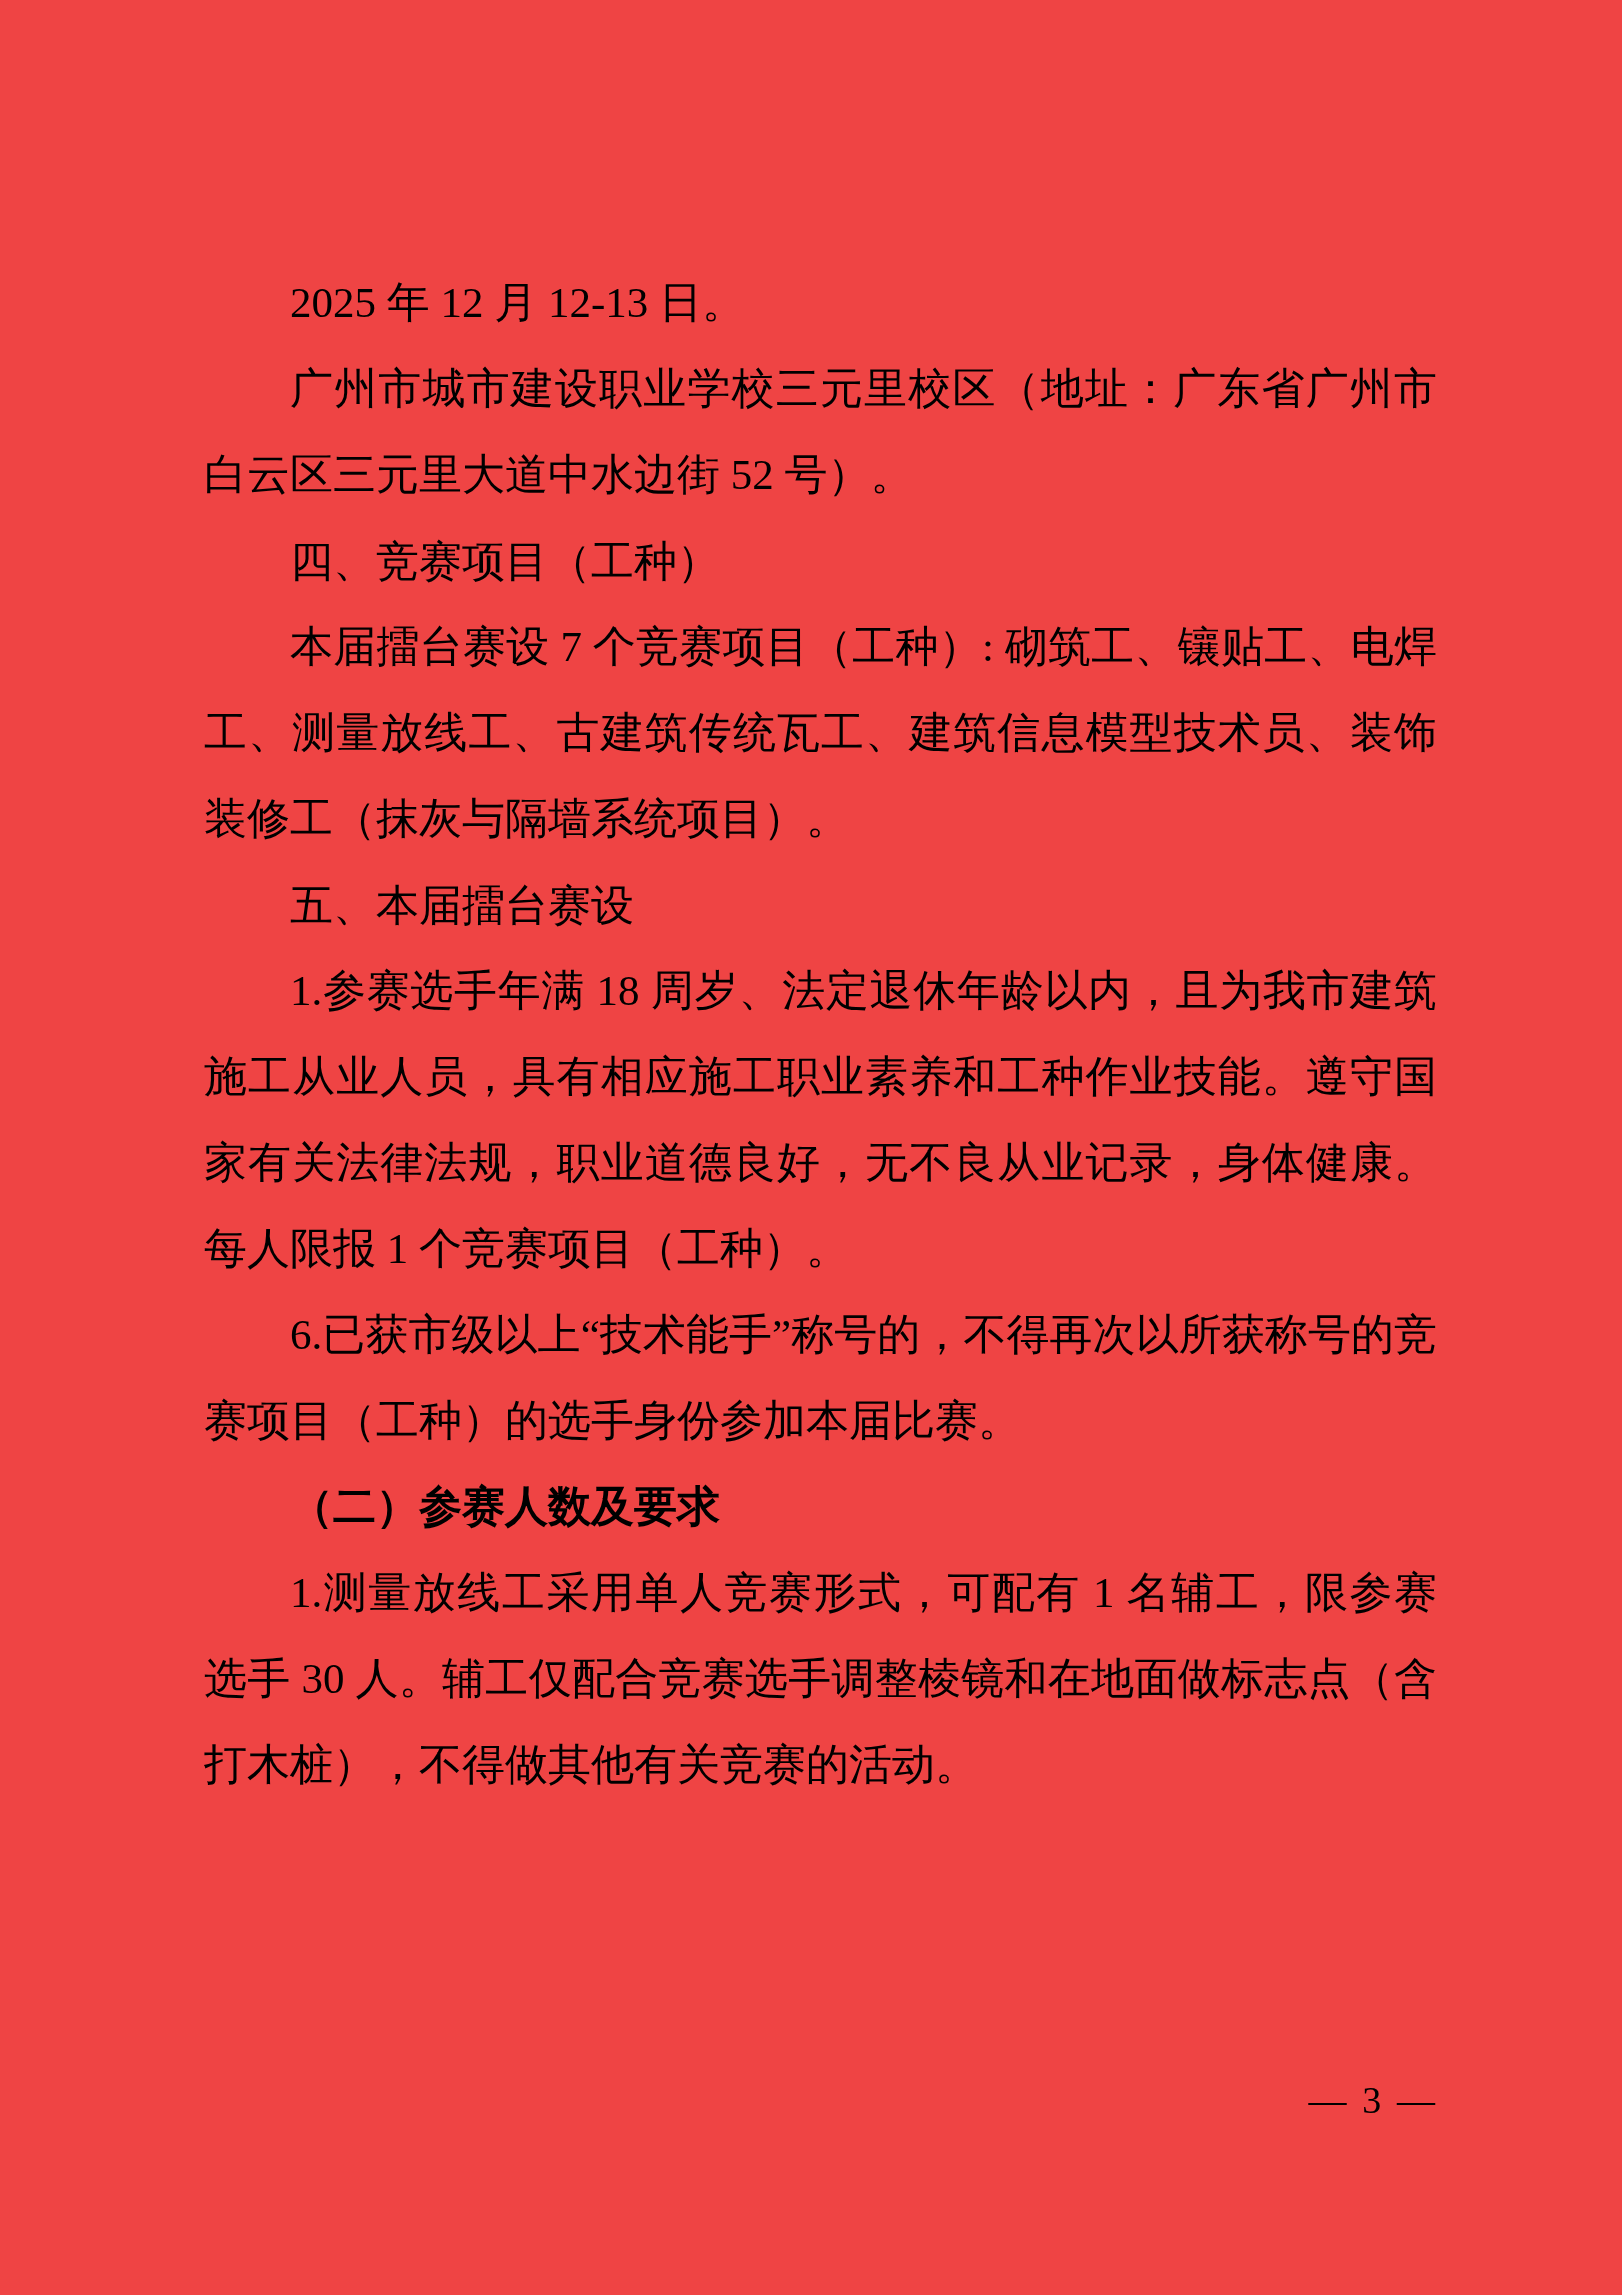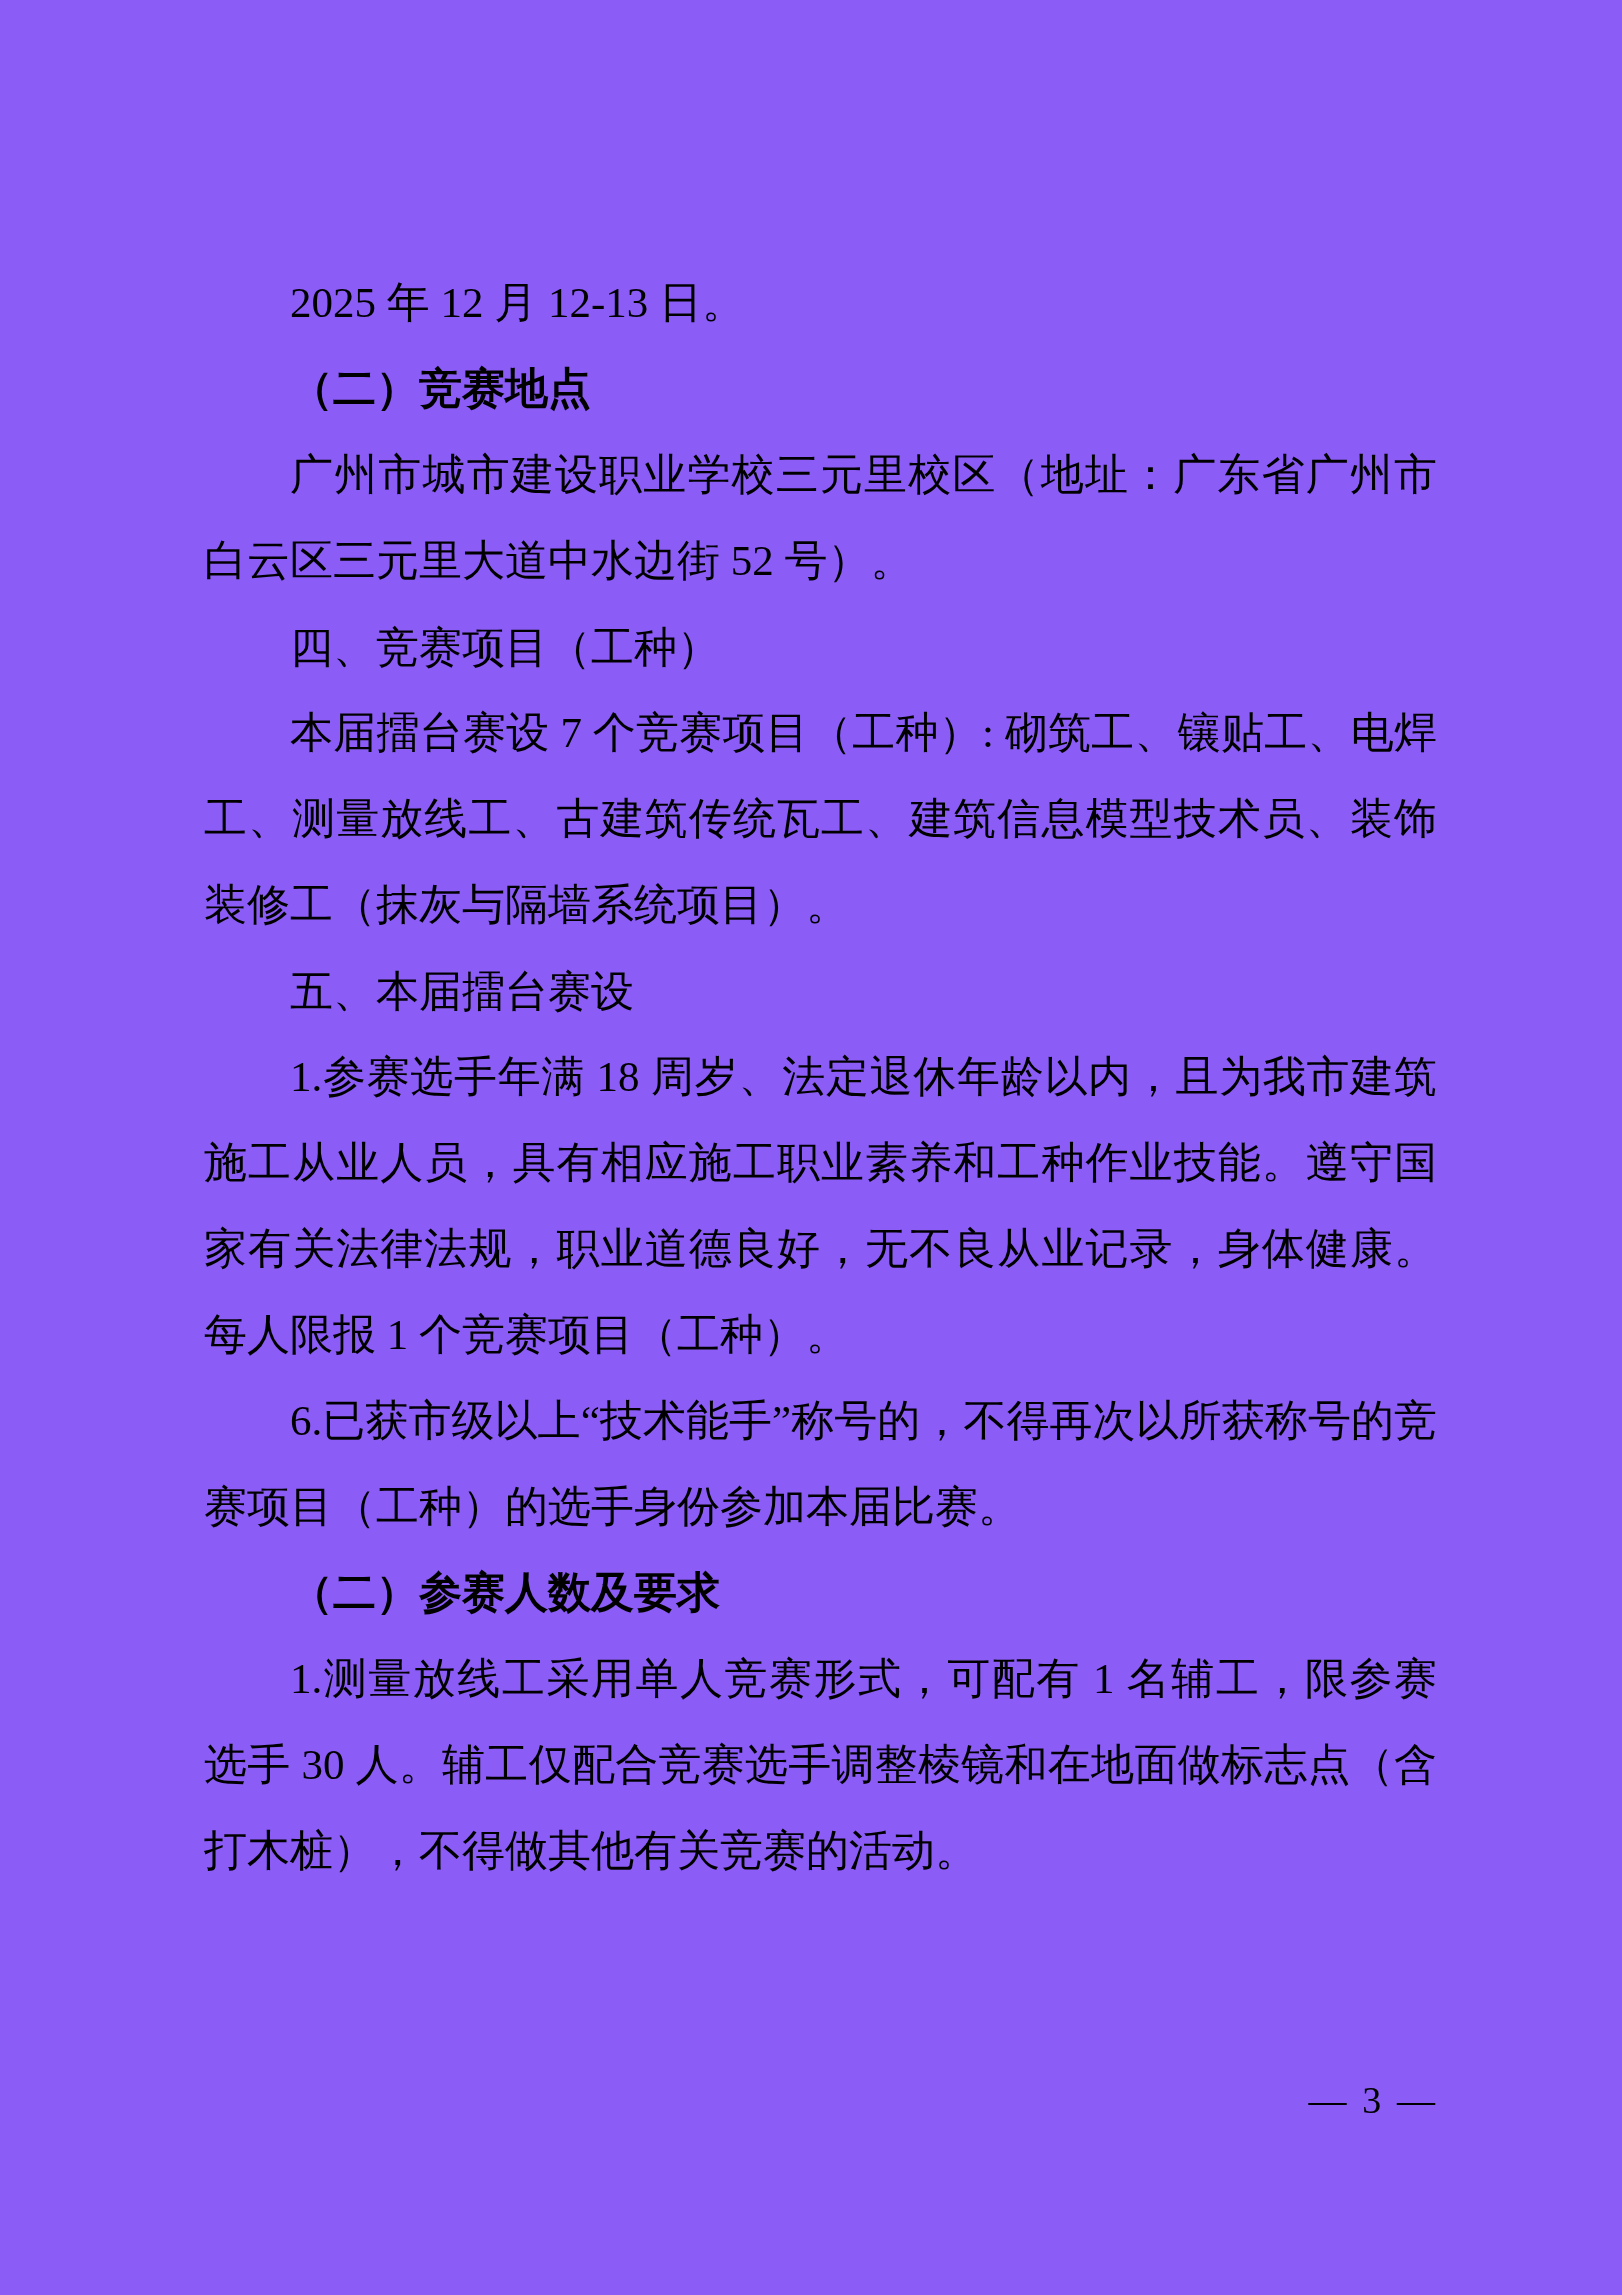--- a/index.html
+++ b/index.html
@@ -4,21 +4,21 @@
 <style>
   html, body {
     margin: 0;
     padding: 0;
     background: #ffffff;
   }
   .page {
     position: relative;
     width: 1622px;
     height: 2295px;
-    background: #8b5cf6;
+    background: #ef4444;
     overflow: hidden;
     color: #000000;
   }
   .content {
     position: absolute;
     left: 204px;
     top: 260px;
     width: 1233px;
   }
   .content p {
@@ -61,21 +61,20 @@
     letter-spacing: 3.1px;
     white-space: nowrap;
   }
 </style>
 </head>
 <body>
 
 <div class="page">
   <div class="content">
     <p class="body-para">2025 年 12 月 12-13 日。</p>
-    <p class="heading-kai">（二）竞赛地点</p>
     <p class="body-para">广州市城市建设职业学校三元里校区（地址：广东省广州市白云区三元里大道中水边街 52 号）。</p>
     <p class="heading-black">四、竞赛项目（工种）</p>
     <p class="body-para">本届擂台赛设 7 个竞赛项目（工种）: 砌筑工、镶贴工、电焊工、测量放线工、古建筑传统瓦工、建筑信息模型技术员、装饰装修工（抹灰与隔墙系统项目）。</p>
     <p class="heading-black">五、本届擂台赛设</p>
     <p class="body-para">1.参赛选手年满 18 周岁、法定退休年龄以内，且为我市建筑施工从业人员，具有相应施工职业素养和工种作业技能。遵守国家有关法律法规，职业道德良好，无不良从业记录，身体健康。每人限报 1 个竞赛项目（工种）。</p>
     <p class="body-para">6.已获市级以上“技术能手”称号的，不得再次以所获称号的竞赛项目（工种）的选手身份参加本届比赛。</p>
     <p class="heading-kai">（二）参赛人数及要求</p>
     <p class="body-para">1.测量放线工采用单人竞赛形式，可配有 1 名辅工，限参赛选手 30 人。辅工仅配合竞赛选手调整棱镜和在地面做标志点（含打木桩），不得做其他有关竞赛的活动。</p>
   </div>
   <div class="page-number">— 3 —</div>

